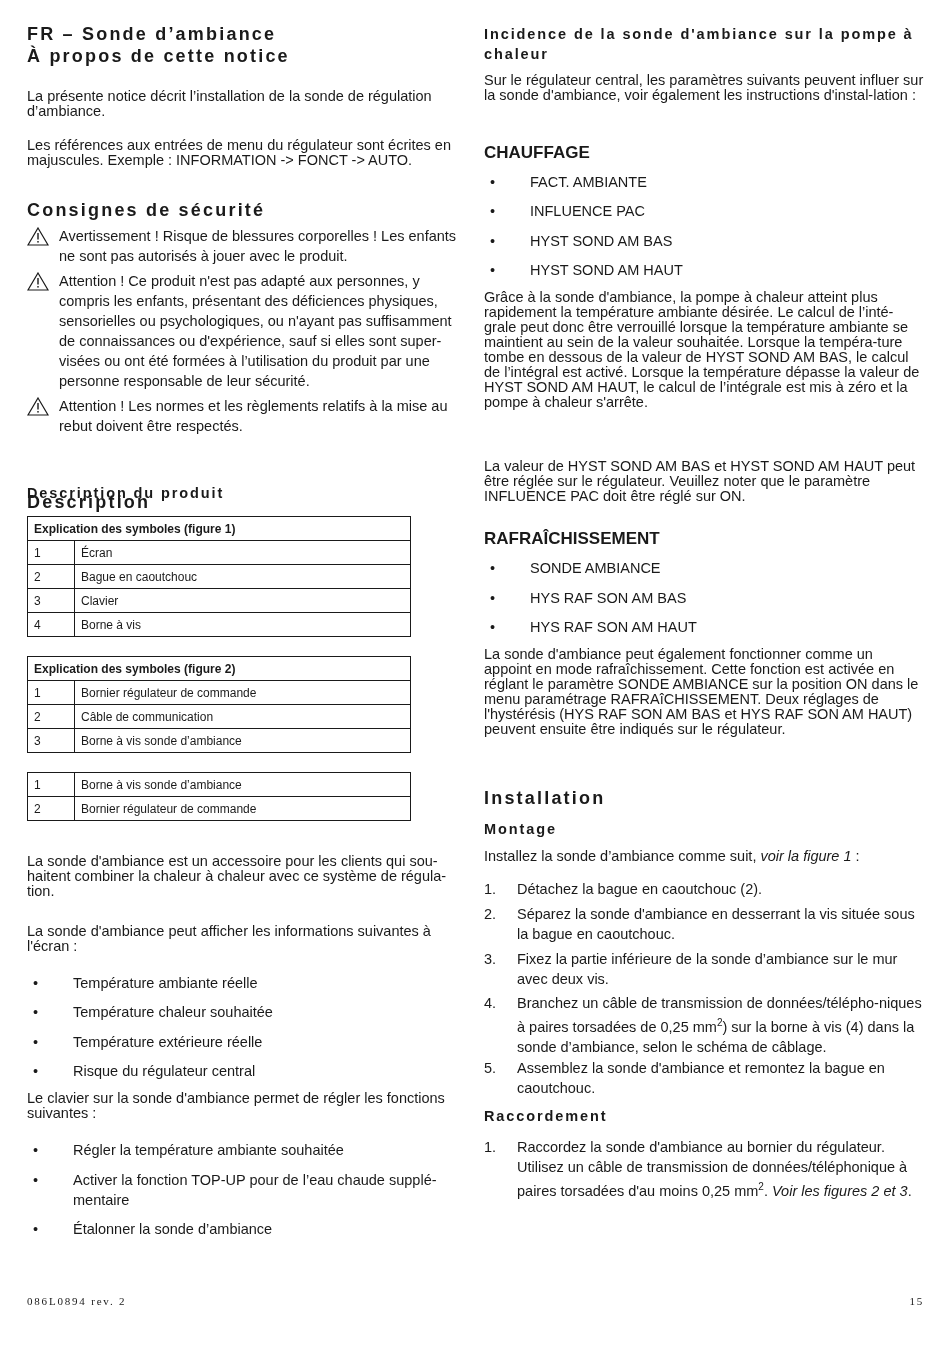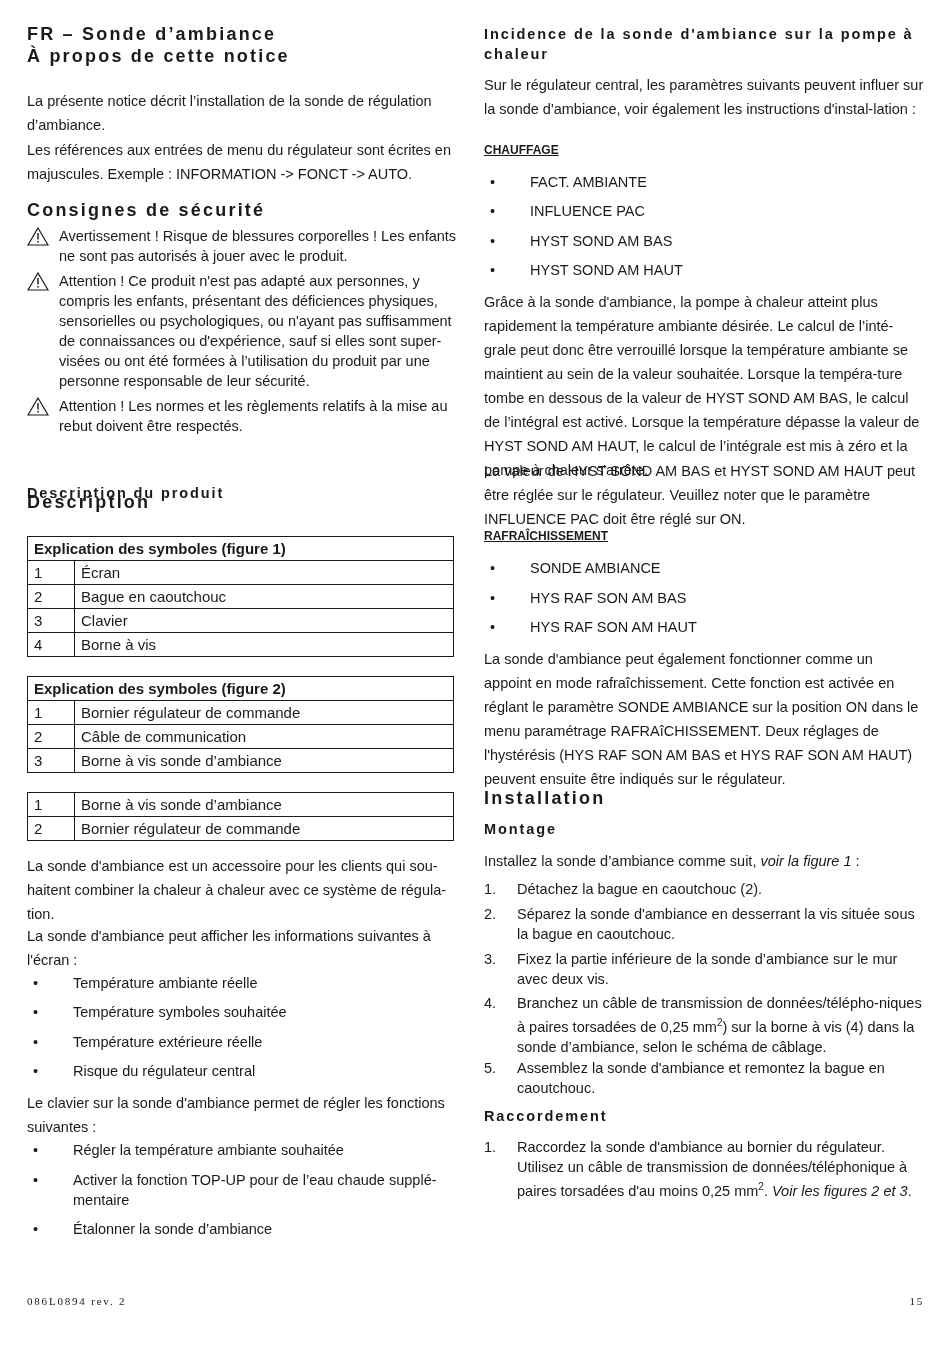--- a/index.html
+++ b/index.html
@@ -3,31 +3,31 @@
 <meta charset="utf-8">
 <style>
   html, body { margin:0; padding:0; background:#ffffff; }
   body { width:950px; height:1360px; position:relative; overflow:hidden;
          font-family:"Liberation Sans", sans-serif; color:#1a1a1a; }
   .col { position:absolute; top:0; }
   .col-left { left:27px; width:440px; }
   .col-right { left:484px; width:440px; }
   .h1 { font-weight:bold; font-size:18px; letter-spacing:2.2px; margin:0; position:absolute; white-space:nowrap; }
   .h2 { font-weight:bold; font-size:14.5px; letter-spacing:1.9px; margin:0; position:absolute; white-space:nowrap; }
-  .h3 { font-weight:bold; font-size:12px; position:absolute; white-space:nowrap;text-decoration:underline; }
-  .p { font-size:14.5px; line-height:24px; position:absolute; margin:0; }
+  .h3 { font-weight:bold; font-size:17px; position:absolute; white-space:nowrap; }
+  .p { font-size:14.5px; line-height:15px; position:absolute; margin:0; }
   .li { font-size:14.5px; line-height:20px; position:absolute; }
   .bul { position:absolute; left:6px; }
   .bul-txt { position:absolute; left:46px; white-space:nowrap; }
   .num { position:absolute; left:0; }
   .num-txt { position:absolute; left:33px; width:410px; }
   .warn { position:absolute; font-size:14.5px; line-height:20px; }
   .warn svg { position:absolute; left:0; top:1px; }
   .warn .wt { position:absolute; left:32px; width:410px; }
-  table.sym { position:absolute; left:0; width:427px; border-collapse:collapse; font-size:15px;margin-top:20px; }
+  table.sym { position:absolute; left:0; width:384px; border-collapse:collapse; font-size:12px; }
   table.sym td, table.sym th { border:1.5px solid #1a1a1a; padding:0 6px; height:23px; text-align:left; }
   table.sym th { font-weight:bold; }
   table.sym td.n { width:34px; }
   .footer { position:absolute; top:1295px; font-family:Liberation Serif, serif; font-size:11px; letter-spacing:1.8px; }
   sup { font-size:10px; }
   em { font-style:italic; }
 </style>
 </head>
 <body>
 
@@ -127,21 +127,21 @@
 
   <p class="p" style="top:854px;width:440px;">La sonde d'ambiance est un accessoire pour les clients qui sou-haitent combiner la chaleur à chaleur avec ce système de régula-tion.</p>
   <p class="p" style="top:924px;width:440px;">La sonde d'ambiance peut afficher les informations suivantes à l'écran :</p>
 
   <div class="li" style="top:973px;">
       <span class="bul">•</span>
       <span class="bul-txt">Température ambiante réelle</span>
     </div>
   <div class="li" style="top:1002px;">
       <span class="bul">•</span>
-      <span class="bul-txt">Température symboles souhaitée</span>
+      <span class="bul-txt">Température chaleur souhaitée</span>
     </div>
   <div class="li" style="top:1032px;">
       <span class="bul">•</span>
       <span class="bul-txt">Température extérieure réelle</span>
     </div>
   <div class="li" style="top:1061px;">
       <span class="bul">•</span>
       <span class="bul-txt">Risque du régulateur central</span>
     </div>
 

